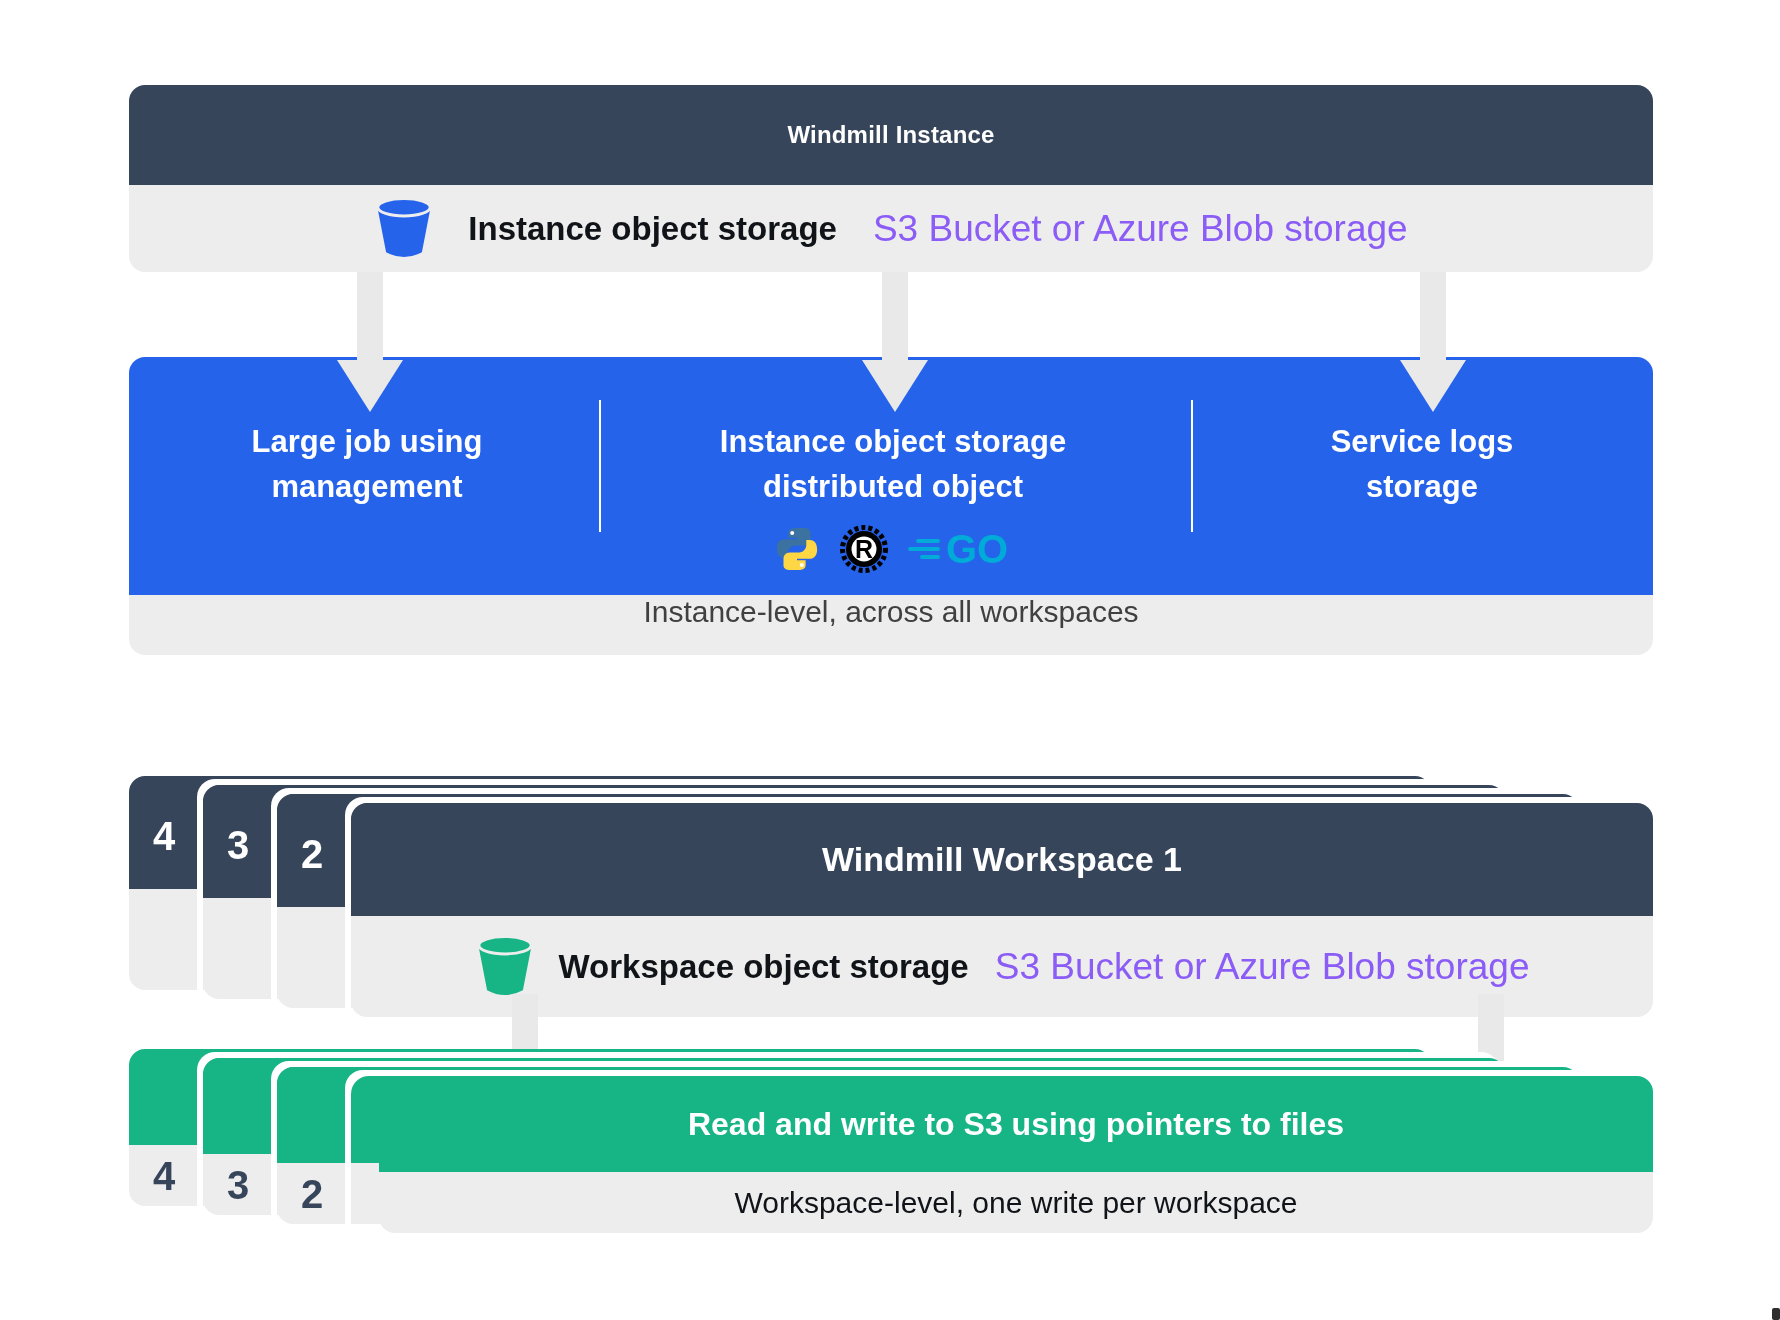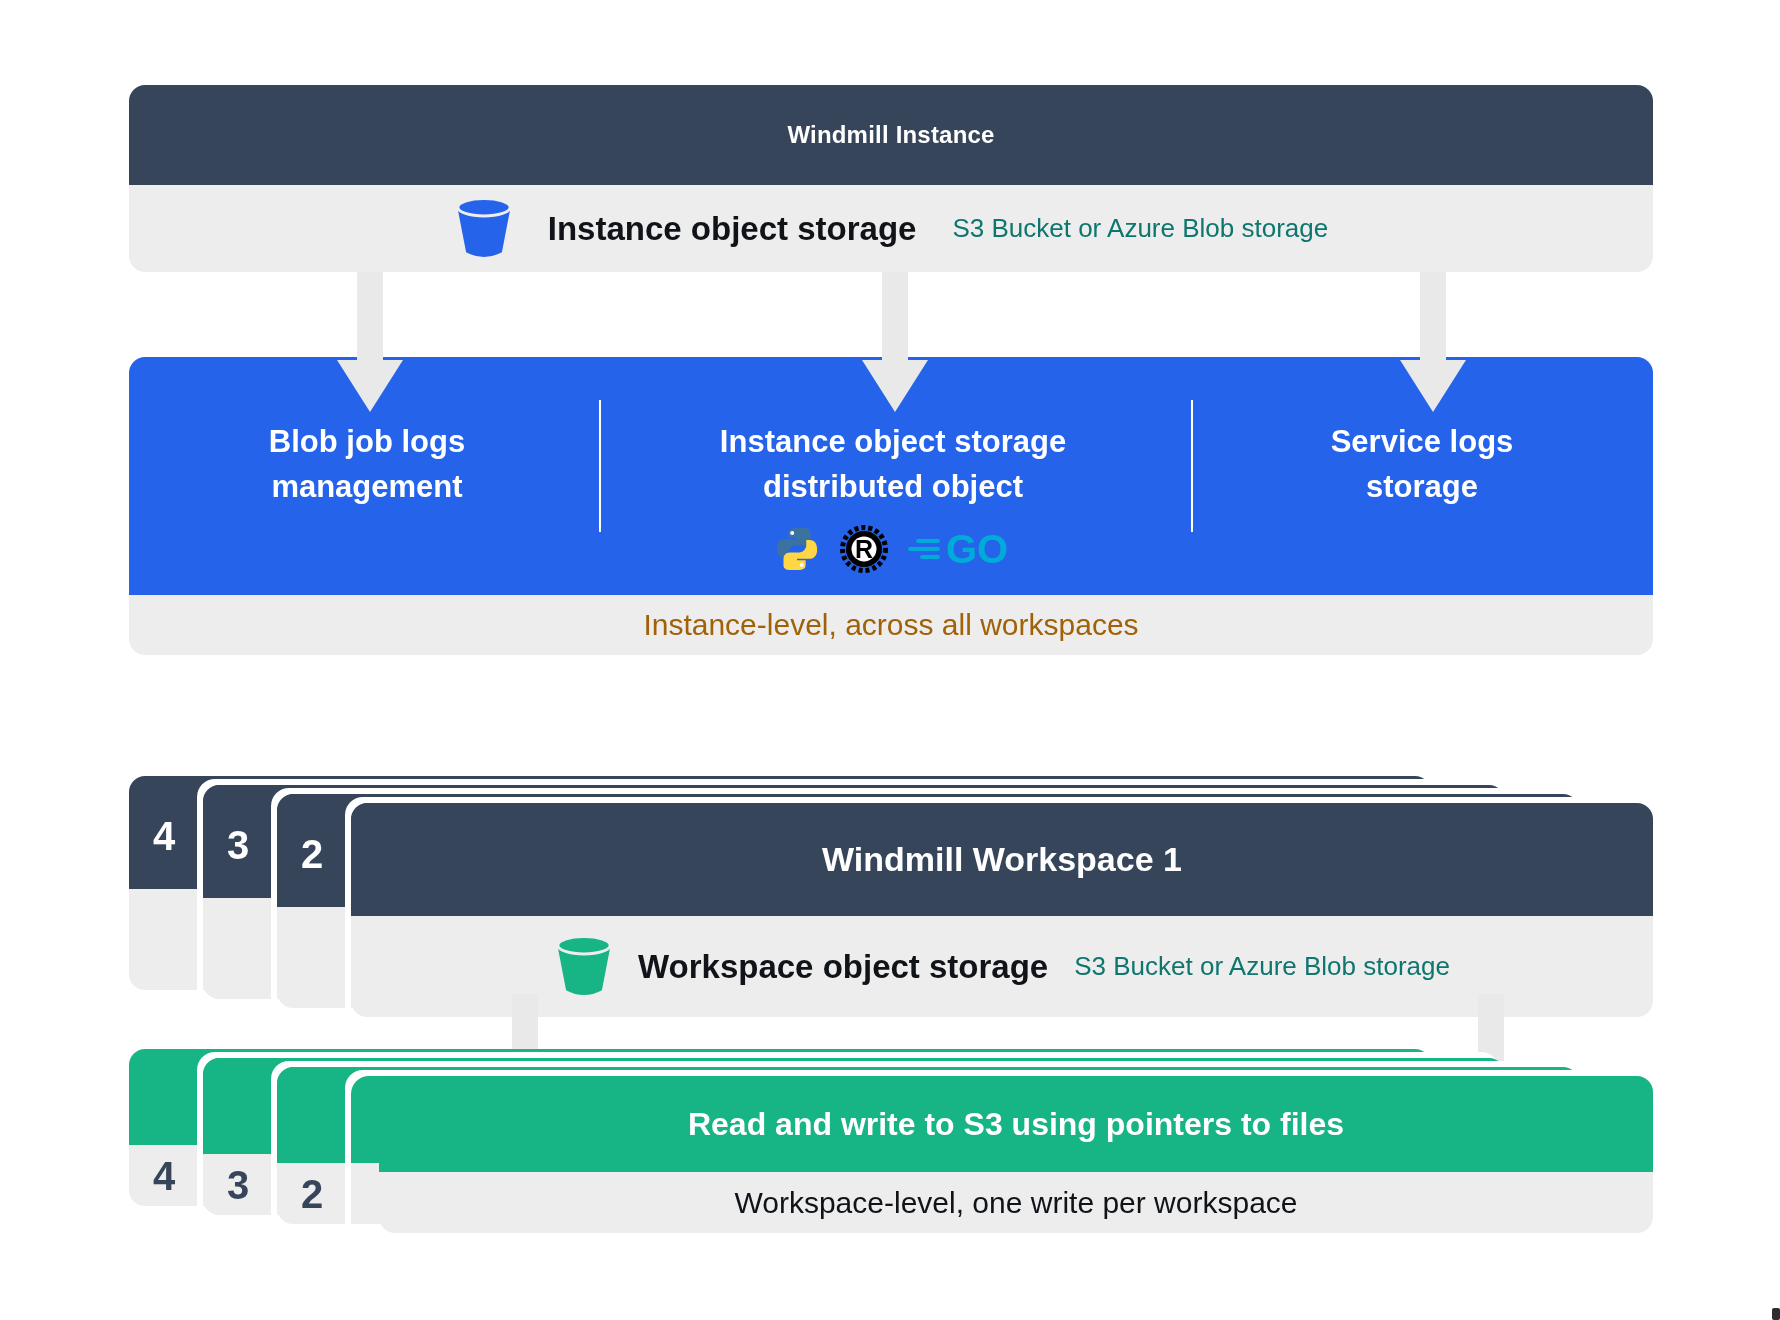--- a/index.html
+++ b/index.html
@@ -14,21 +14,21 @@
   .card-head {
     height:100px; background:#36455a; border-radius:16px 16px 0 0;
     display:flex; align-items:center; justify-content:center;
     color:#fff; font-size:24px; font-weight:700; letter-spacing:.2px;
   }
   .storage-row {
     height:87px; background:#ededee; border-radius:0 0 16px 16px;
     display:flex; align-items:center; justify-content:center;
   }
   .storage-label { font-size:33px; font-weight:700; color:#101418; margin-left:34px; }
-  .storage-sub   { font-size:26px; font-weight:400; color:#0f766e; margin-left:36px; }
+  .storage-sub   { font-size:37px; font-weight:400; color:#8b5cf6; margin-left:36px; }
   .bucket { display:flex; align-items:center; }
 
   
   .stem { position:absolute; width:26px; background:#e9e9ea; }
   .head {
     position:absolute; width:0; height:0;
     border-left:33px solid transparent; border-right:33px solid transparent;
     border-top:52px solid #e9e9ea;
   }
 
@@ -38,22 +38,22 @@
     background:#2563eb; border-radius:16px 16px 0 0;
   }
   .blue-col {
     position:absolute; top:62px; display:flex; flex-direction:column; align-items:center;
     color:#ffffff; font-size:31px; font-weight:700; line-height:45px; text-align:center;
   }
   .icon-row { display:flex; align-items:center; gap:18px; margin-top:14px; }
   .vsep { position:absolute; top:43px; width:2px; height:132px; background:#ffffff; }
   .caption-bar {
     position:absolute; background:#ededee; border-radius:0 0 16px 16px;
-    display:flex; align-items:center; justify-content:center;
-    color:#a16207; font-size:30px;
+    display:flex; align-items:flex-start; justify-content:center;
+    color:#404040; font-size:30px;
   }
 
   
   .wcard { position:absolute; width:1302px; }
   .lift  { box-shadow:-6px -6px 0 #ffffff; border-radius:18px 18px 0 0; }
   .wc-head {
     height:113px; background:#36455a; border-radius:16px 16px 0 0; position:relative;
     display:flex; align-items:center; justify-content:center;
     color:#fff; font-size:34px; font-weight:700;
   }
@@ -102,21 +102,21 @@
     <span class="storage-label">Instance object storage</span>
     <span class="storage-sub">S3 Bucket or Azure Blob storage</span>
   </div>
 </div>
 
 <div class="blue-box">
   <div class="vsep" style="left:470px;"></div>
   <div class="vsep" style="left:1062px;"></div>
 
   <div class="blue-col" style="left:8px; width:460px;">
-    <span>Blob job logs</span>
+    <span>Large job using</span>
     <span>management</span>
   </div>
 
   <div class="blue-col" style="left:532px; width:464px;">
     <span>Instance object storage</span>
     <span>distributed object</span>
     <span class="icon-row">
       <svg width="46" height="46" viewBox="0 0 48 48">
         <path fill="#3b729f" d="M23.9 2c-4.8 0-8.9 1.1-8.9 5.1v5.2h9v1.6H10.6C6.5 13.9 3 16.9 3 23.6c0 6.8 3.5 9.9 7.6 9.9h3.7v-5.2c0-4.6 3.9-8 8.5-8h8.9c3.8 0 6.4-3 6.4-6.8V7.1C38.1 3.4 34.9 2 31 2h-7.1z"></path>
         <path fill="#ffd643" d="M24.1 46c4.8 0 8.9-1.1 8.9-5.1v-5.2h-9v-1.6h13.4c4.1 0 7.6-3 7.6-9.7 0-6.8-3.5-9.9-7.6-9.9h-3.7v5.2c0 4.6-3.9 8-8.5 8h-8.9c-3.8 0-6.4 3-6.4 6.8v6.4c0 3.7 3.2 5.1 7.1 5.1h7.1z"></path>

